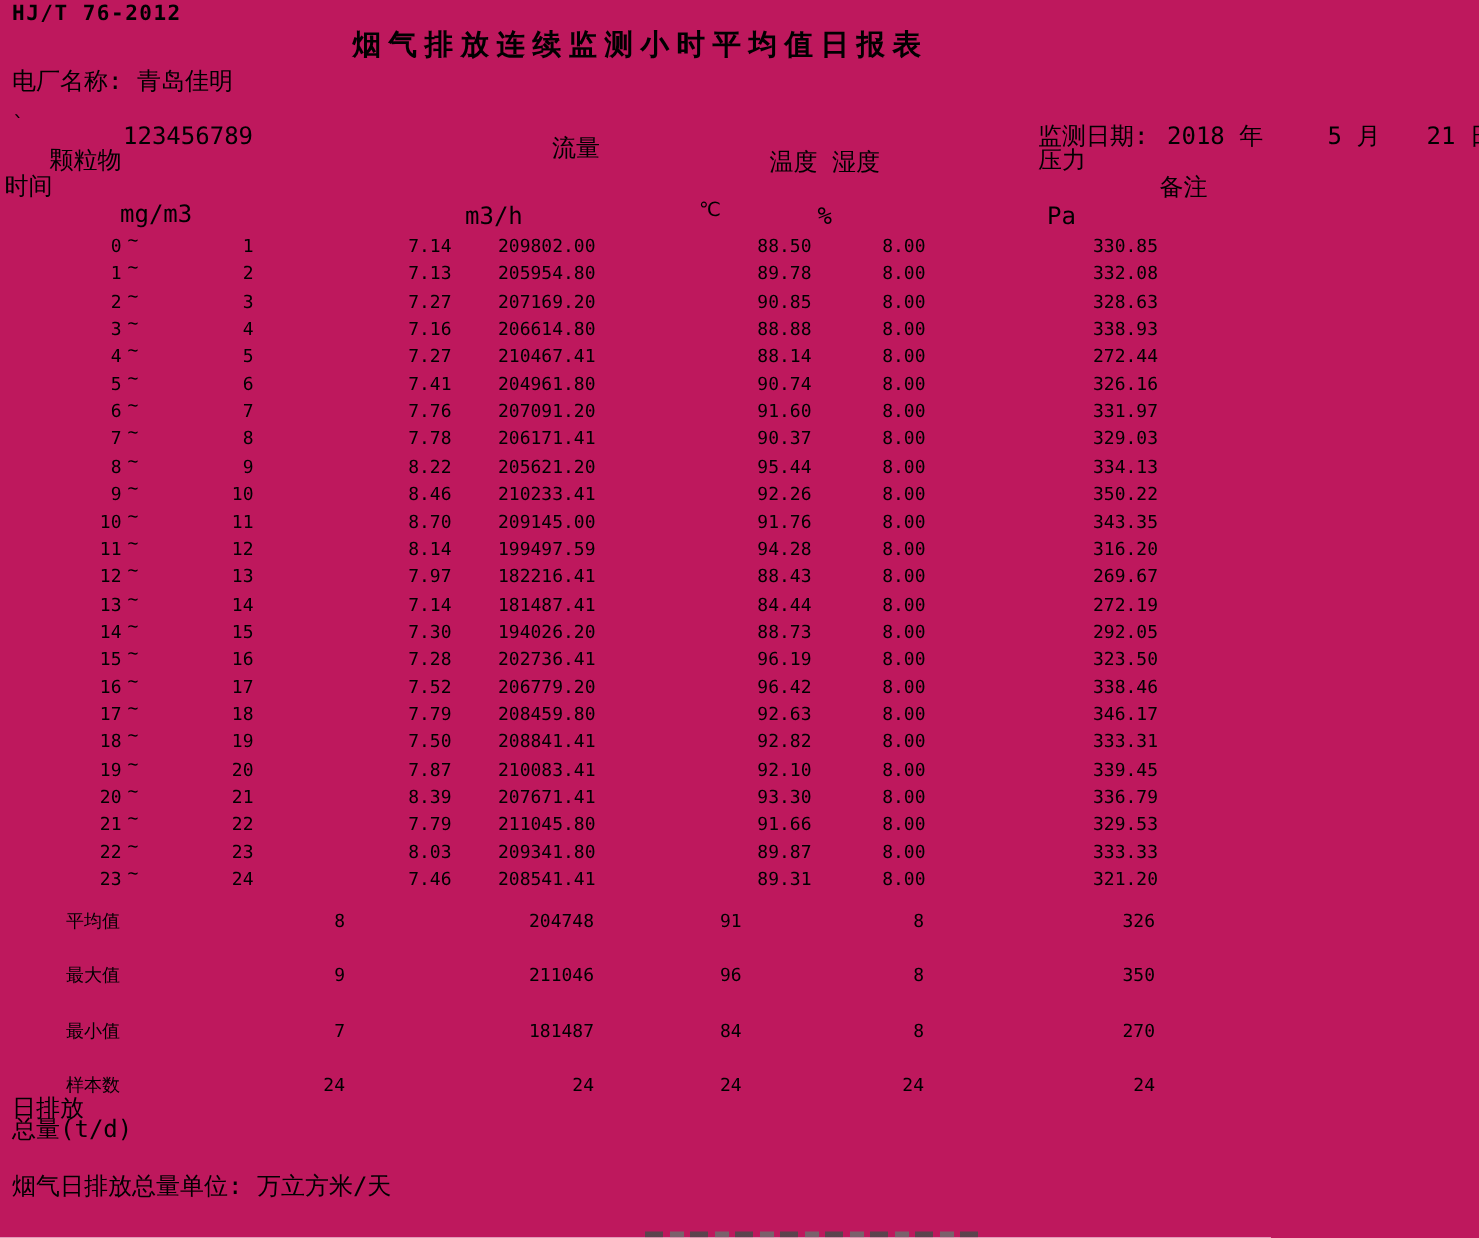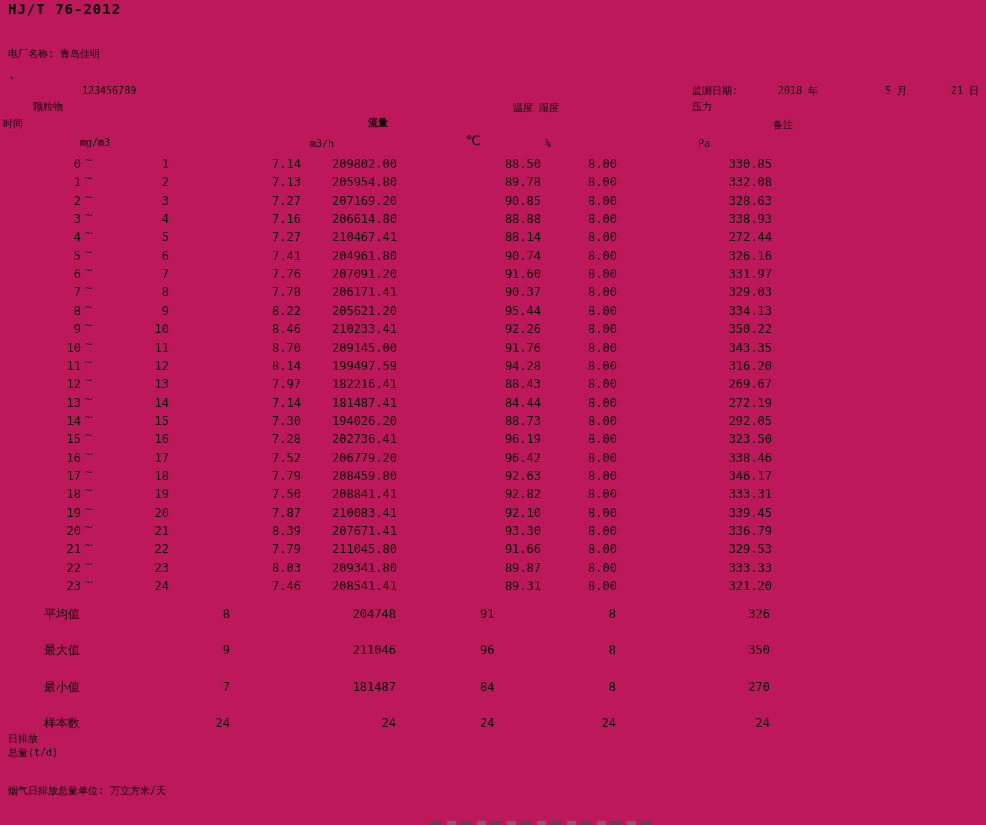--- a/index.html
+++ b/index.html
@@ -1,32 +1,32 @@
 <!DOCTYPE html>
 <html><head>
 <meta charset="utf-8">
 <style>
   html,body{margin:0;padding:0;background:#fff;}
   .page{
     position:relative;width:986px;height:825px;background:#be185d;
     font-family:"DejaVu Sans Mono","DejaVu Sans",monospace;color:#000;
     overflow:hidden;
   }
-  .abs{position:absolute;white-space:pre;font-size:10px;line-height:14px;}
+  .abs{position:absolute;white-space:pre;font-size:16px;line-height:14px;}
   .std{top:2px;left:8px;font-size:14px;font-weight:bold;letter-spacing:1px;}
   .title{top:23px;left:235px;font-size:19px;font-weight:bold;letter-spacing:5px;}
   .plant{top:47px;left:8px;}
   .tick{top:76px;left:8px;font-size:14px;}
   .serial{top:84px;left:82px;}
   .date-label{top:84px;left:692px;}
   .date-year{top:84px;left:778px;}
   .date-month{top:84px;left:885px;}
   .date-day{top:84px;left:951px;}
   .h-pm{top:100px;left:33px;}
-  .h-flow{top:116px;left:368px;font-weight:bold;}
+  .h-flow{top:92px;left:368px;}
   .h-temphum{top:101px;left:513px;}
   .h-press{top:100px;left:692px;}
   .h-time{top:117px;left:3px;}
   .h-remark{top:118px;left:773px;}
   .u-pm{top:136px;left:80px;}
   .u-flow{top:137px;left:310px;}
   .u-temp{top:134px;left:466px;font-size:13px;}
   .u-hum{top:137px;left:545px;}
   .u-press{top:137px;left:698px;}
 
@@ -56,20 +56,21 @@
     top:821px;left:430px;width:226px;height:4px;
     background:repeating-linear-gradient(90deg,#4a4a4a 0 12px,transparent 12px 17px,#6e6e6e 17px 26px,transparent 26px 30px);
     opacity:.85;
   }
 </style>
 </head>
 <body>
 
 <div class="page">
   <div class="abs std">HJ/T 76-2012</div>
+  <div class="abs title">烟气排放连续监测小时平均值日报表</div>
   <div class="abs plant">电厂名称: 青岛佳明</div>
   <div class="abs tick">`</div>
   <div class="abs serial">123456789</div>
 
   <div class="abs date-label">监测日期:</div>
   <div class="abs date-year">2018 年</div>
   <div class="abs date-month">5 月</div>
   <div class="abs date-day">21 日</div>
 
   <div class="abs h-pm">颗粒物</div>

